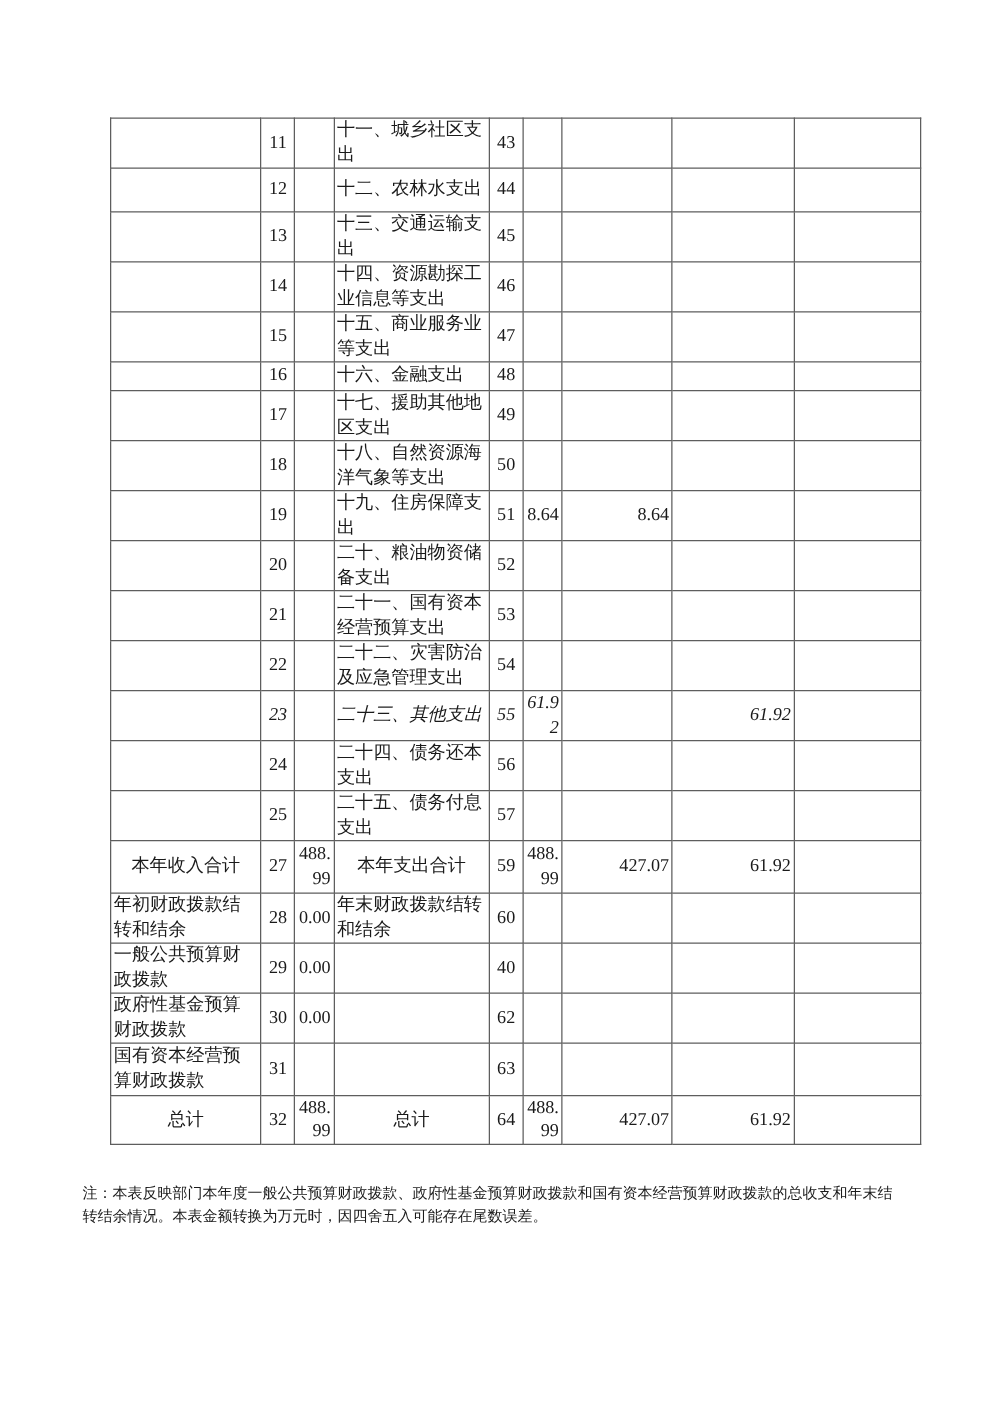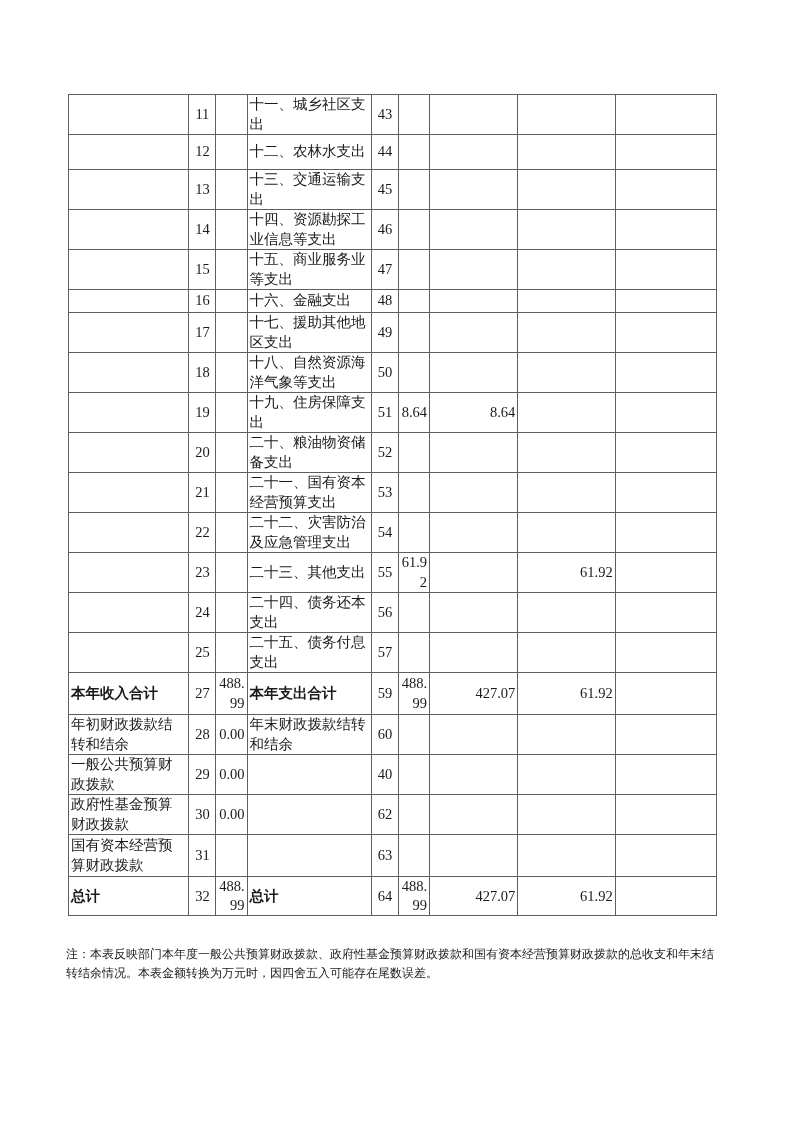--- a/index.html
+++ b/index.html
@@ -5,35 +5,35 @@
   html,body{margin:0;padding:0;}
   body{
     width:793px;height:1122px;
     background:#ffffff;
     font-family:"Liberation Serif","DejaVu Serif",serif;
     color:#1a1a1a;
     overflow:hidden;
   }
   .page{position:relative;width:793px;height:1122px;background:#ffffff;}
   table.budget{
-    position:absolute;left:68px;top:94px;
+    position:absolute;left:88px;top:94px;
     border-collapse:collapse;table-layout:fixed;
     width:649px;
   }
   table.budget td{
     border:1px solid #5e5e5e;
     vertical-align:middle;
     padding:0 2px;
     font-size:14.5px;
     line-height:1.32;
     overflow:hidden;
     word-break:break-word;
   }
   td.lbl{text-align:left;}
-  td.lbl.bold{font-weight:bold;text-align:left;}
+  td.lbl.bold{font-weight:normal;text-align:center;}
   td.rn{text-align:center;font-size:14px;padding:0 1px;}
   td.nv{
     text-align:right;
     font-size:13.5px;
     padding:0 1px;
     line-height:1.3;
     word-break:break-all;
   }
   td.wv{text-align:right;font-size:13.5px;padding:0 3px;}
   td.sp{padding:0;}
@@ -189,21 +189,21 @@
           <td class="lbl"></td>
           <td class="rn">22</td>
           <td class="nv"></td>
           <td class="lbl">二十二、灾害防治及应急管理支出</td>
           <td class="rn">54</td>
           <td class="nv"></td>
           <td class="wv"></td>
           <td class="wv"></td>
           <td class="sp"></td>
         </tr>
-        <tr style="height: 40px;">
+        <tr style="height: 40px; font-style: italic;">
           <td class="lbl"></td>
           <td class="rn">23</td>
           <td class="nv"></td>
           <td class="lbl">二十三、其他支出</td>
           <td class="rn">55</td>
           <td class="nv">61.92</td>
           <td class="wv"></td>
           <td class="wv">61.92</td>
           <td class="sp"></td>
         </tr>

